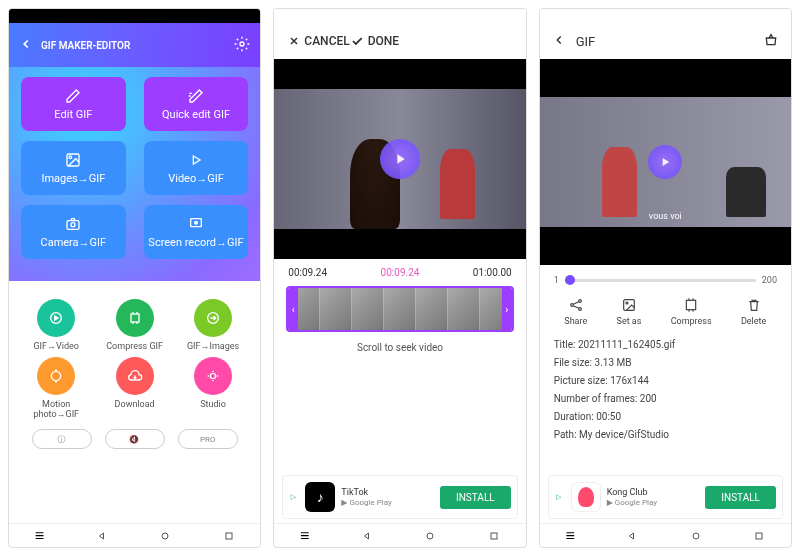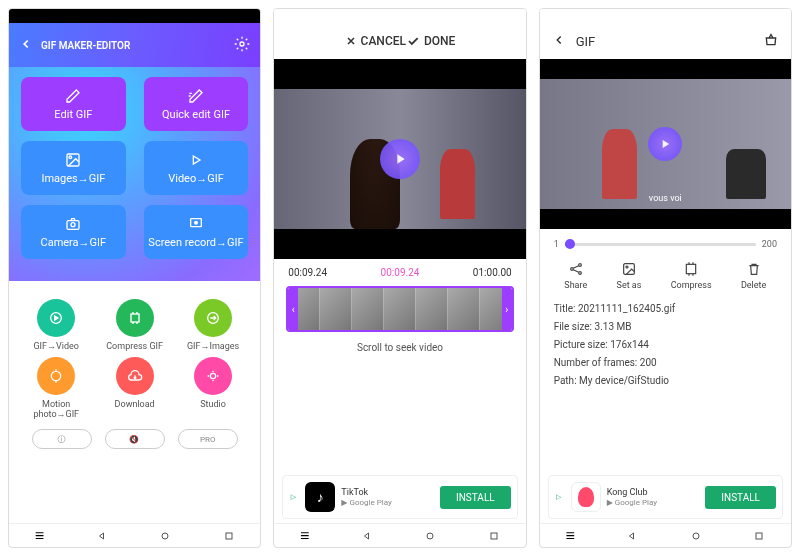--- a/index.html
+++ b/index.html
@@ -20,21 +20,21 @@
   .tile-b { background: #3a8fff; color: #fff; border-radius: 8px; height: 54px; display: flex; flex-direction: column; align-items: center; justify-content: center; font-size: 11px; gap: 4px; }
   .s1-lower { background: #fff; padding: 18px 8px 6px; flex: 1; }
   .circ-row { display: flex; justify-content: space-around; margin-bottom: 6px; }
   .circ-item { display: flex; flex-direction: column; align-items: center; gap: 4px; width: 70px; }
   .circ { width: 38px; height: 38px; border-radius: 50%; display: flex; align-items: center; justify-content: center; color: #fff; }
   .circ-label { font-size: 9px; color: #555; text-align: center; }
   .pill-row { display: flex; justify-content: space-around; padding: 4px 8px; }
   .pill { width: 60px; height: 20px; border: 1px solid #ccc; border-radius: 10px; display: flex; align-items: center; justify-content: center; font-size: 8px; color: #888; }
 
   
-  .s2-header { height: 36px; display: flex; align-items: center; justify-content: center; padding: 0 14px; font-size: 12px; font-weight: 500; color: #333; }
+  .s2-header { height: 36px; display: flex; align-items: center; justify-content: flex-start; padding: 0 14px; font-size: 12px; font-weight: 500; color: #333; }
   .s2-header .hbtn { display: flex; align-items: center; gap: 4px; }
   .s2-video { background: #000; height: 200px; display: flex; flex-direction: column; justify-content: center; position: relative; }
   .s2-frame { height: 140px; background: linear-gradient(90deg, #667 0%, #889 50%, #556 100%); position: relative; display: flex; align-items: center; justify-content: center; }
   .playbtn { width: 40px; height: 40px; border-radius: 50%; background: radial-gradient(circle, #9c6dff, #6a4cff); display: flex; align-items: center; justify-content: center; opacity: 0.9; }
   .playbtn svg { fill: #fff; }
   .s2-times { display: flex; justify-content: space-between; padding: 8px 14px; font-size: 10px; color: #333; gap: 44px; }
   .s2-times .mid { color: #e855c4; }
   .s2-strip { height: 46px; margin: 0 12px; border: 2px solid #9c3dff; border-radius: 4px; display: flex; overflow: hidden; position: relative; }
   .s2-strip .thumb { flex: 1; background: linear-gradient(135deg, #aaa, #777); border-right: 1px solid rgba(255,255,255,0.2); }
   .s2-strip .handle { position: absolute; top: 0; bottom: 0; width: 10px; background: #9c3dff; display: flex; align-items: center; justify-content: center; color: #fff; font-size: 10px; }
@@ -43,21 +43,21 @@
   .ad-icon { width: 30px; height: 30px; border-radius: 6px; background: #000; display: flex; align-items: center; justify-content: center; color: #fff; font-size: 14px; }
   .ad-text { flex: 1; font-size: 9px; color: #333; line-height: 1.2; }
   .ad-text .sub { color: #888; font-size: 8px; }
   .ad-btn { background: #1aa86b; color: #fff; font-size: 10px; padding: 6px 16px; border-radius: 3px; }
   .ad-tri { font-size: 7px; color: #1aa86b; writing-mode: vertical-rl; padding-right: 2px; }
 
   
   .s3-header { height: 36px; display: flex; align-items: center; padding: 0 12px; font-size: 13px; color: #333; }
   .s3-header .back { margin-right: 10px; }
   .s3-header .title { flex: 1; }
-  .s3-video { background: #000; height: 170px; display: flex; flex-direction: column; justify-content: center; }
+  .s3-video { background: #000; height: 206px; display: flex; flex-direction: column; justify-content: center; }
   .s3-frame { height: 130px; background: linear-gradient(90deg, #778 0%, #99a 100%); position: relative; display: flex; align-items: center; justify-content: center; }
   .s3-frame .cap { position: absolute; bottom: 6px; left: 50%; transform: translateX(-50%); font-size: 9px; color: #fff; }
   .s3-slider { padding: 10px 14px 4px; display: flex; align-items: center; gap: 6px; font-size: 9px; color: #666; }
   .s3-slider .track { flex: 1; height: 3px; background: #ddd; position: relative; border-radius: 2px; }
   .s3-slider .track::before { content: ''; position: absolute; left: 0; width: 3%; height: 100%; background: #7a4cff; border-radius: 2px; }
   .s3-slider .knob { position: absolute; left: 3%; top: 50%; transform: translate(-50%,-50%); width: 10px; height: 10px; border-radius: 50%; background: #7a4cff; }
   .s3-actions { display: flex; justify-content: space-around; padding: 8px 10px; }
   .s3-act { display: flex; flex-direction: column; align-items: center; gap: 3px; font-size: 9px; color: #444; }
   .s3-act svg { width: 16px; height: 16px; stroke: #444; fill: none; stroke-width: 1.8; }
   .s3-info { padding: 2px 14px; font-size: 10px; color: #444; line-height: 1.8; }
@@ -333,20 +333,21 @@
           <path d="M5 7h14M9 7V5h6v2M7 7l1 13h8l1-13"></path>
         </svg>
         <span>Delete</span>
       </div>
   </div>
   <div class="s3-info">
     <div><span>Title:</span> <span>20211111_162405.gif</span></div>
     <div><span>File size:</span> <span>3.13 MB</span></div>
     <div><span>Picture size:</span> <span>176x144</span></div>
     <div><span>Number of frames:</span> <span>200</span></div>
+    <div><span>Duration:</span> <span>00:50</span></div>
     <div><span>Path:</span> <span>My device/GifStudio</span></div>
   </div>
   <div style="flex:1"></div>
   <div class="ad">
     <span class="ad-tri">▷</span>
     <div class="ad-icon" style="background:#fff;border:1px solid #eee">
         <div style="width:16px;height:20px;background:#ff4a6b;border-radius:50% 50% 40% 40%"></div>
       </div>
     <div class="ad-text">
         <div>Kong Club</div>

